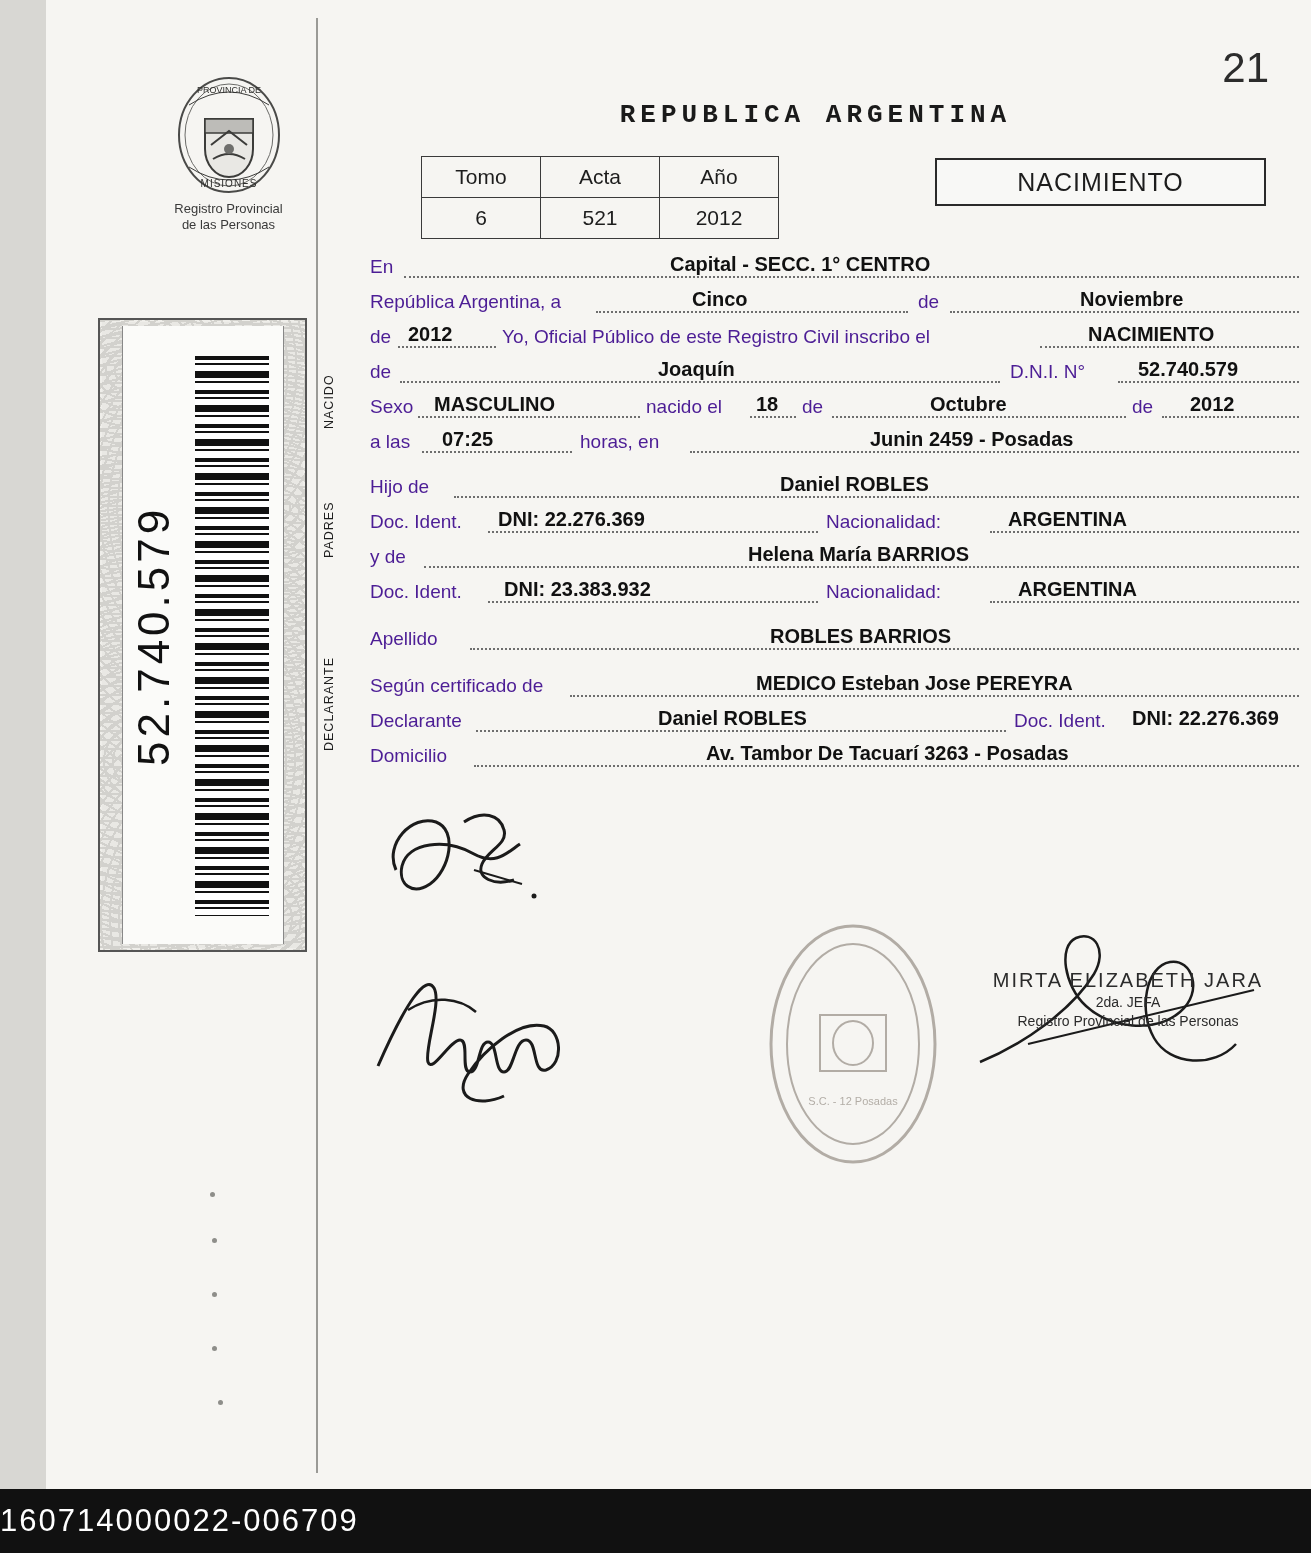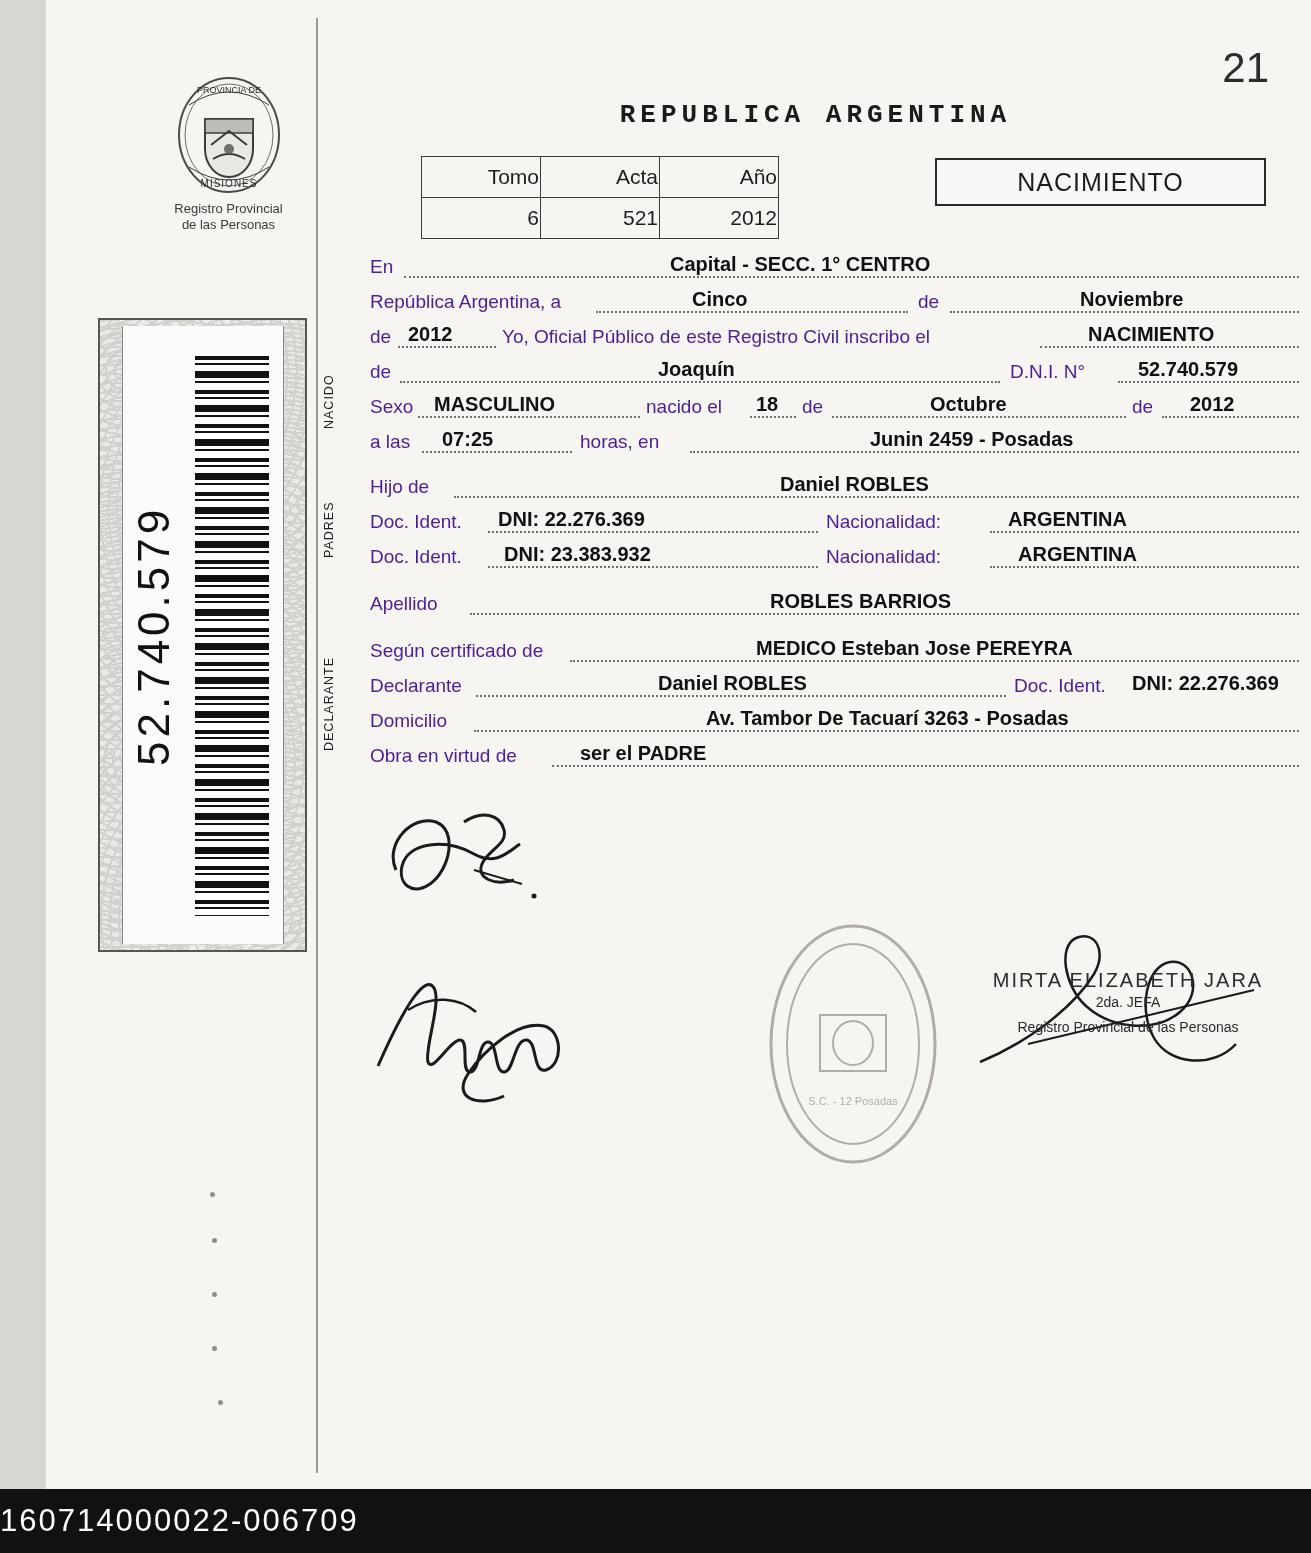--- a/index.html
+++ b/index.html
@@ -139,21 +139,21 @@
   }
   table.tomo {
     position: absolute;
     left: 93px; top: 0;
     border-collapse: collapse;
   }
   table.tomo td, table.tomo th {
     border: 1px solid #3a3a3a;
     width: 116px;
     height: 38px;
-    text-align: right;
+    text-align: center;
     font-size: 21px;
     font-weight: normal;
     color: #1d1d1d;
   }
   .nac-box {
     position: absolute;
     left: 607px; top: 2px;
     width: 327px; height: 44px;
     border: 2px solid #2a2a2a;
     display: flex;
@@ -230,21 +230,21 @@
   .sig3 { position: absolute; left: 640px; top: 140px; }
   .officer {
     position: absolute;
     left: 660px; top: 185px;
     text-align: center;
     width: 280px;
     color: #2b2b2b;
   }
   .officer .nm { font-size: 20px; letter-spacing: 2px; }
   .officer .rk { font-size: 14px; margin-top: 2px; }
-  .officer .of { font-size: 14px; margin-top: 9px; }
+  .officer .of { font-size: 14px; margin-top: 3px; }
   
   .dot {
     position: absolute;
     width: 5px; height: 5px;
     background: #8e8e8a;
     border-radius: 50%;
   }
   
   .footer-bar {
     position: absolute;
@@ -401,20 +401,25 @@
 
         <div class="line">
           <span class="lbl" style="left:0">Doc. Ident.</span>
           <span class="dots" style="left:118px; width:330px;"></span>
           <span class="val" style="left:128px;">DNI: 22.276.369</span>
           <span class="lbl" style="left:456px;">Nacionalidad:</span>
           <span class="dots" style="left:620px; width:309px;"></span>
           <span class="val" style="left:638px;">ARGENTINA</span>
         </div>
 
+        <div class="line">
+          <span class="lbl" style="left:0">y de</span>
+          <span class="dots" style="left:54px; width:875px;"></span>
+          <span class="val" style="left:378px;">Helena María BARRIOS</span>
+        </div>
 
         <div class="line">
           <span class="lbl" style="left:0">Doc. Ident.</span>
           <span class="dots" style="left:118px; width:330px;"></span>
           <span class="val" style="left:134px;">DNI: 23.383.932</span>
           <span class="lbl" style="left:456px;">Nacionalidad:</span>
           <span class="dots" style="left:620px; width:309px;"></span>
           <span class="val" style="left:648px;">ARGENTINA</span>
         </div>
 
@@ -437,25 +442,20 @@
           <span class="lbl" style="left:644px;">Doc. Ident.</span>
           <span class="val" style="left:762px;">DNI: 22.276.369</span>
         </div>
 
         <div class="line">
           <span class="lbl" style="left:0">Domicilio</span>
           <span class="dots" style="left:104px; width:825px;"></span>
           <span class="val" style="left:336px;">Av. Tambor De Tacuarí 3263 - Posadas</span>
         </div>
 
-        <div class="line">
-          <span class="lbl" style="left:0">Obra en virtud de</span>
-          <span class="dots" style="left:182px; width:747px;"></span>
-          <span class="val" style="left:210px;">ser el PADRE</span>
-        </div>
 
       </div>
 
 
       <div class="sig-area">
 
         <div class="sig1">
           <svg width="230" height="150" viewBox="0 0 230 150">
             <path d="M18 66 C6 40, 34 10, 58 18 C80 26, 72 66, 52 80 C34 92, 20 80, 24 62 C30 38, 68 34, 96 50 C118 62, 130 48, 142 40" fill="none" stroke="#1b1b1b" stroke-width="3"></path>
             <path d="M86 18 C104 6, 122 10, 126 26 C130 40, 110 46, 104 60 C98 74, 116 82, 136 76" fill="none" stroke="#1b1b1b" stroke-width="3"></path>

